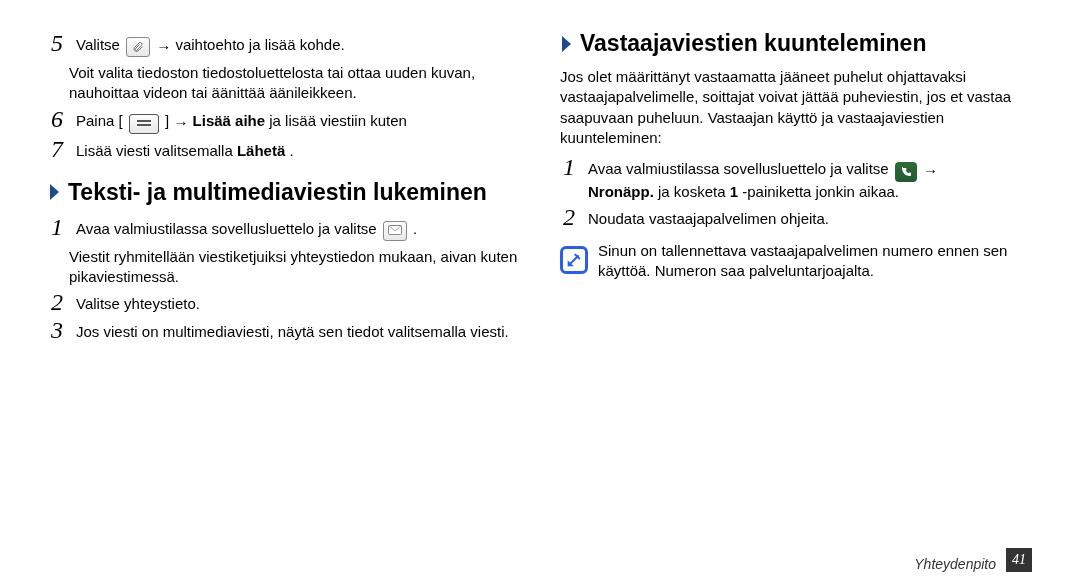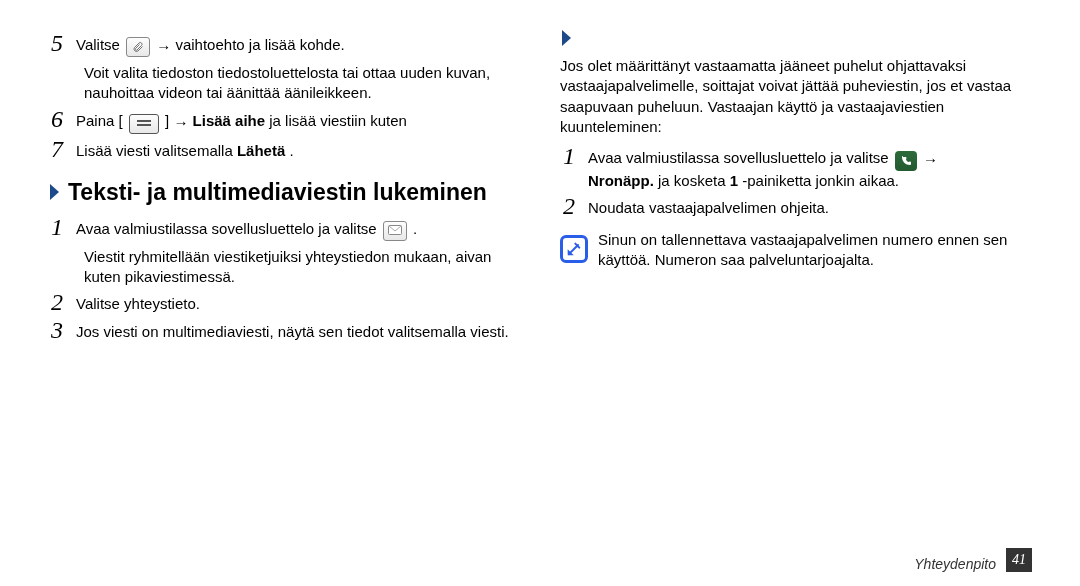--- a/index.html
+++ b/index.html
@@ -38,21 +38,21 @@
     line-height: 0.95;
     min-width: 18px;
     text-align: center;
     font-weight: 400;
   }
   .step-body {
     flex: 1;
     padding-top: 3px;
   }
   .indent {
-    margin-left: 36px;
+    margin-left: 21px;
     padding-top: 2px;
   }
   .section-title {
     font-size: 23px;
     font-weight: 700;
     margin: 16px 0 8px 0;
     display: flex;
     align-items: center;
     gap: 6px;
   }
@@ -227,20 +227,21 @@
   </div>
 
   <div class="col">
 
     <div class="section-title" style="margin-top:0;">
       <span class="chev">
         <svg width="14" height="20" viewBox="0 0 14 20">
             <path d="M2 2 L11 10 L2 18 Z" fill="#1e4a8a"></path>
           </svg>
       </span>
+      <span>Vastaajaviestien kuunteleminen</span>
     </div>
 
     <div style="margin-bottom:8px;">Jos olet määrittänyt vastaamatta jääneet puhelut ohjattavaksi vastaajapalvelimelle, soittajat voivat jättää puheviestin, jos et vastaa saapuvaan puheluun. Vastaajan käyttö ja vastaajaviestien kuunteleminen:</div>
 
     <div class="step">
       <div class="step-num">1</div>
       <div class="step-body">
         <span>Avaa valmiustilassa sovellusluettelo ja valitse </span>
         <span class="icon-phone">
           <svg width="12" height="12" viewBox="0 0 24 24" fill="#fff">

